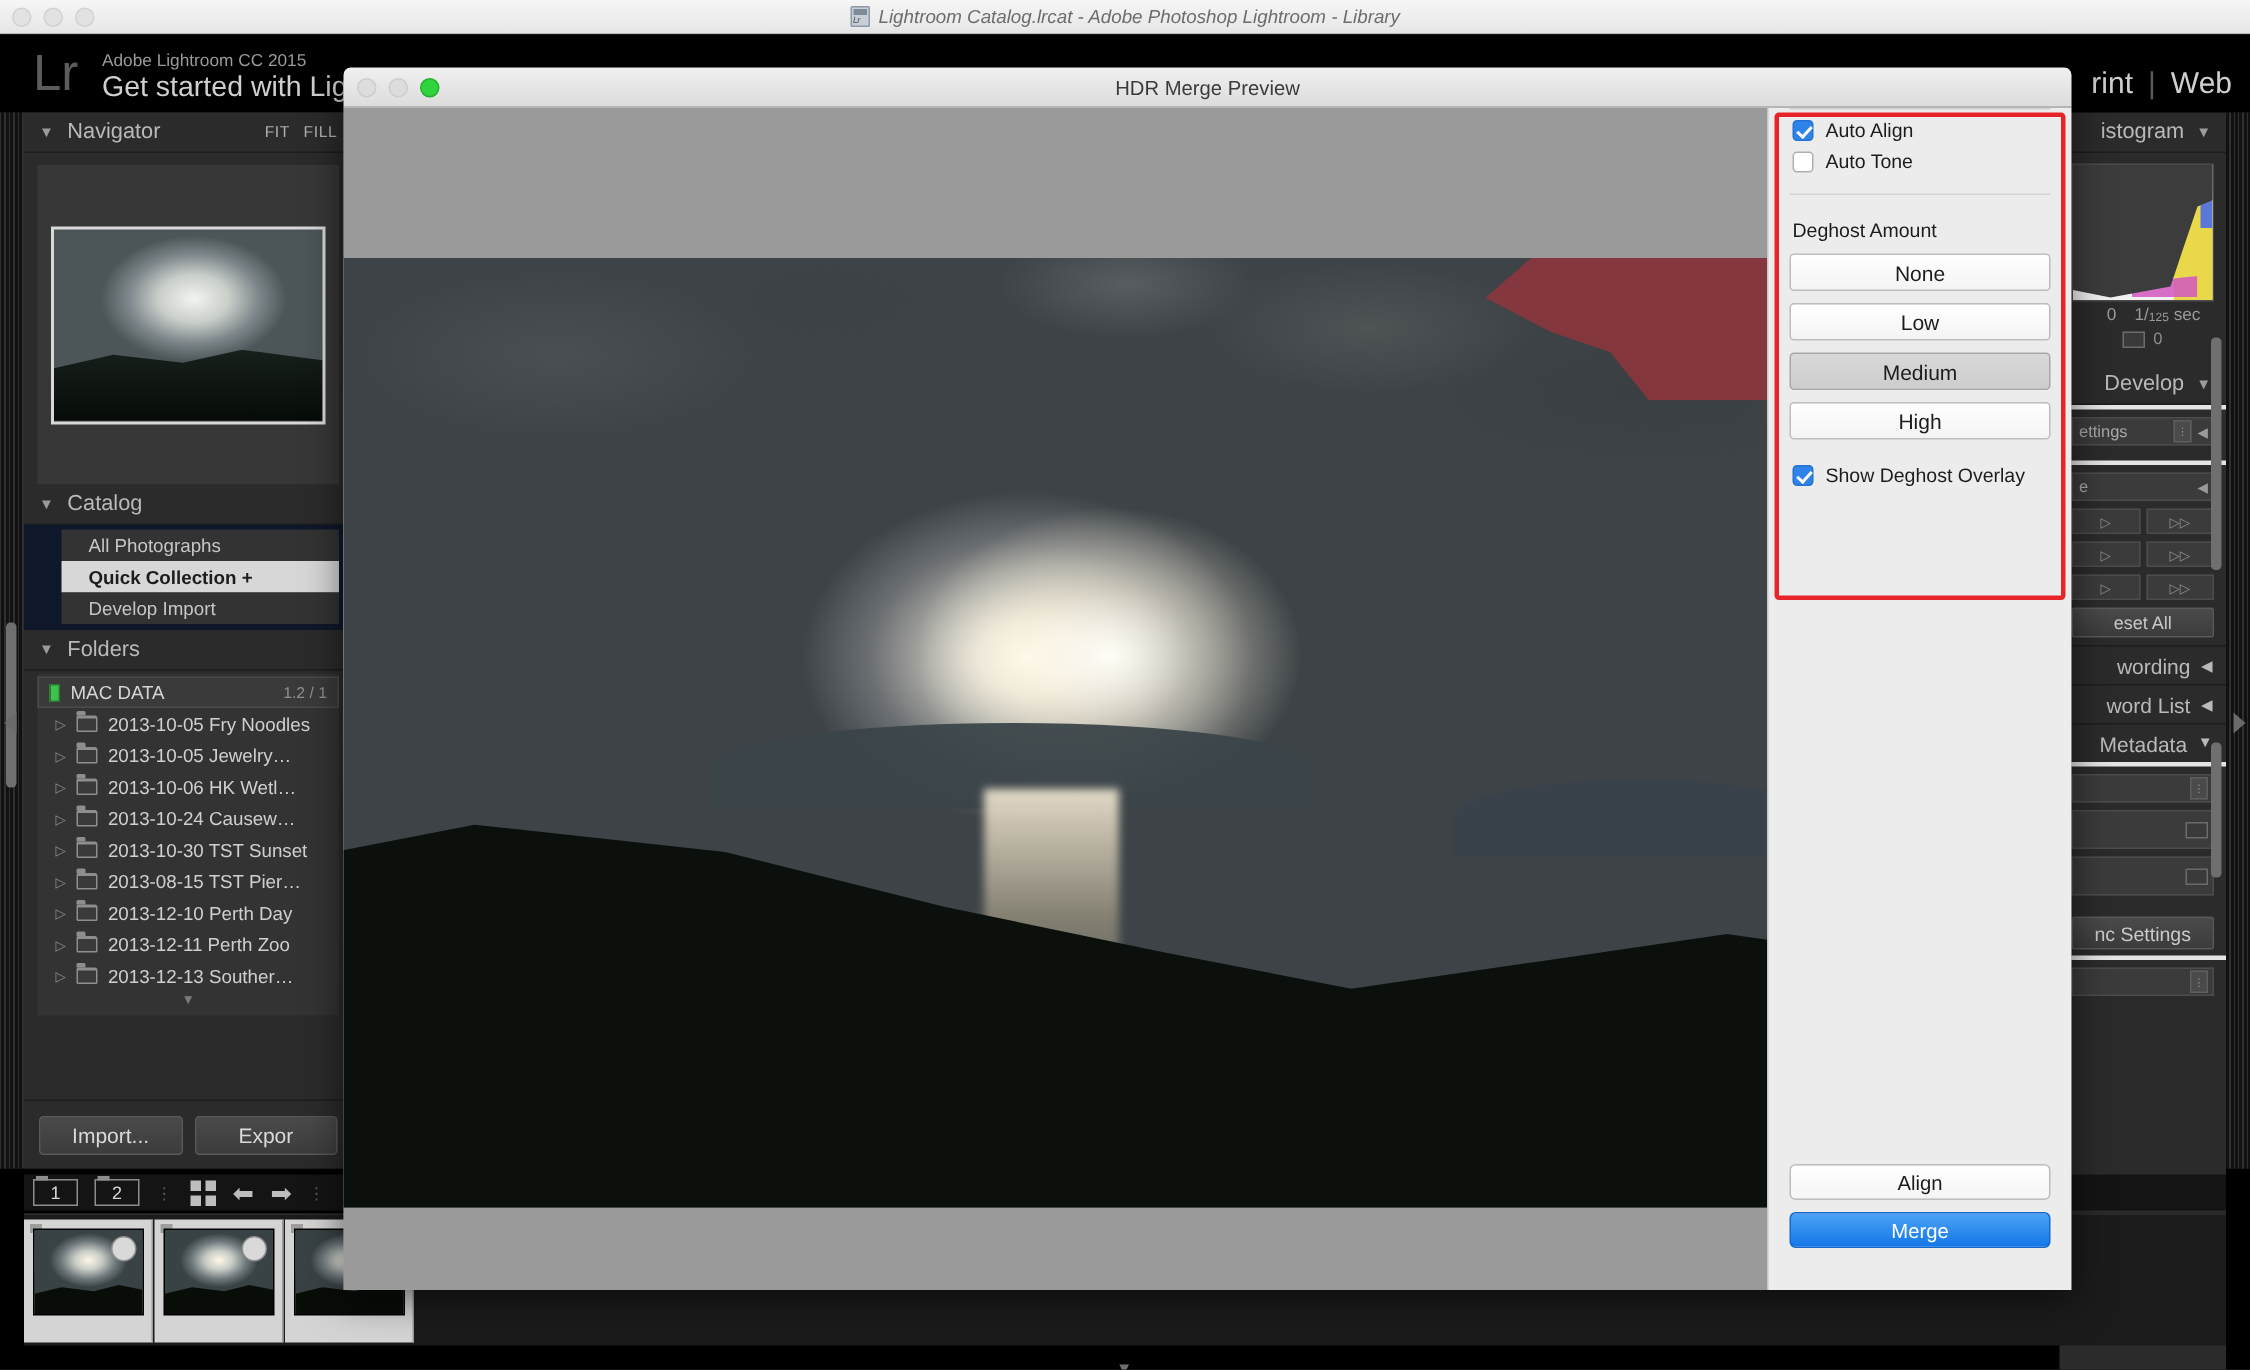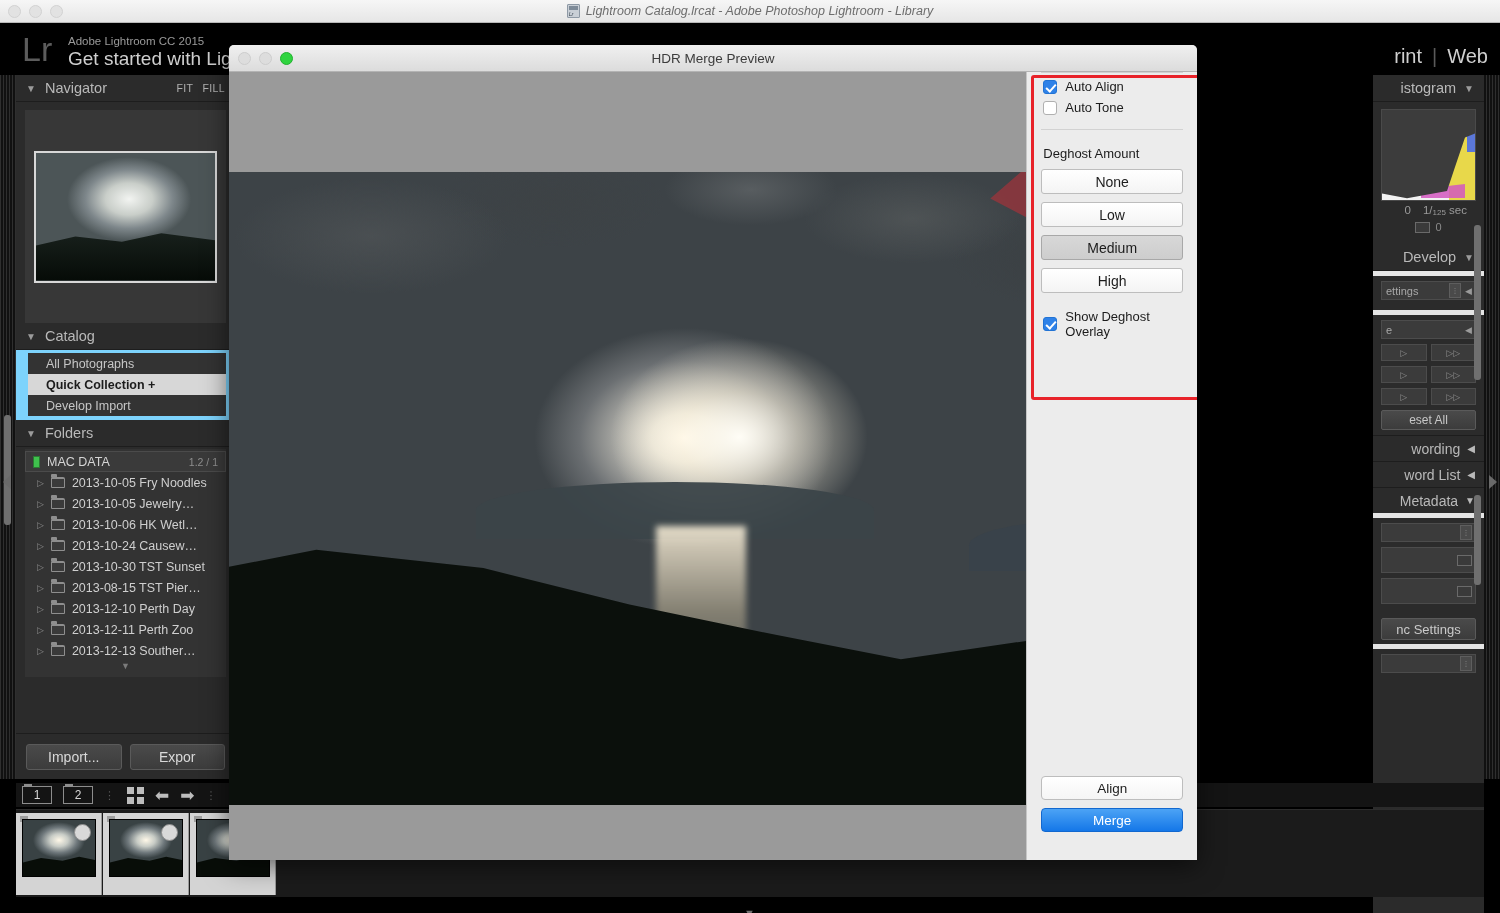--- a/index.html
+++ b/index.html
@@ -93,21 +93,21 @@
       radial-gradient(ellipse 62px 42px at 52% 36%, #f2f4f1 0%, #c9cec9 38%, #7e878b 70%, #4c5557 100%),
       linear-gradient(#6e7a80 0%, #8f9aa0 40%, #2d3a36 72%, #12180f 100%);
     position:relative; overflow:hidden;
   }
   .nav-thumb:after{
     content:""; position:absolute; left:0; bottom:0; width:100%; height:42%;
     background:linear-gradient(#0d1610cc,#060b07);
     clip-path: polygon(0 35%, 22% 18%, 48% 28%, 70% 12%, 100% 25%, 100% 100%, 0 100%);
   }
 
-  .cat-list { background:#7dd3fc; padding:3px 0 4px 3px; }
+  .cat-list { background:#0f172a; padding:3px 0 4px 16px; }
   .cat-item {
     height:21px; margin:0 9px; display:flex; align-items:center;
     padding-left:18px; font-size:12.5px; color:#c6c6c6; background:#333;
   }
   .cat-item.selected { background:#d7d7d7; color:#1c1c1c; font-weight:bold; }
 
   .folders-box { margin:2px 9px 0 9px; background:#333; padding:2px 0 4px 0; }
   .vol-row {
     display:flex; align-items:center; height:21px; padding:0 7px;
     border:1px solid #4b4b4b; background:#3a3a3a; color:#d5d5d5; font-size:12.5px;
@@ -221,32 +221,32 @@
     position:absolute; right:8px; top:10px; width:30px; height:80px; background:#e8d84a;
     clip-path: polygon(40% 0, 100% 12%, 100% 100%, 0 100%, 0 46%);
   }
   .histo-magenta{ position:absolute; right:22px; bottom:4px; width:44px; height:14px; background:#d257c0; opacity:.85;
     clip-path: polygon(0 80%,30% 30%,70% 10%,100% 0,100% 100%,0 100%); }
   .histo-spike{ position:absolute; right:12px; top:2px; width:8px; height:40px; background:#5b77d8; }
   .exif-row { display:flex; justify-content:flex-end; gap:12px; padding:3px 9px 0 0; color:#9a9a9a; font-size:11.5px; }
   .exif-sub { font-size:8px; vertical-align:-1px;margin-top:36px;}
   .exif-row2 { display:flex; justify-content:center; align-items:center; gap:5px; padding:4px 0; color:#8a8a8a; font-size:11px;}
   .mini-ic { width:15px;height:11px;border:1px solid #6a6a6a;background:#3a3a3a; }
-  .rp-block { border-top:5px solid #e5e5e5; padding:5px 8px; }
+  .rp-block { border-top:3px solid #e5e5e5; padding:5px 8px; }
   .rp-ctl { height:19px; background:#3b3b3b; border:1px solid #4c4c4c; margin-bottom:5px; display:flex; align-items:center; justify-content:flex-end; padding-right:3px;}
   .rp-step { width:12px; height:15px; border:1px solid #5e5e5e; background:#4a4a4a; color:#9a9a9a; font-size:7px; display:flex;align-items:center;justify-content:center; }
   .rp-btnrow { display:flex; gap:4px; margin-bottom:5px; }
   .rp-sbtn { flex:1; height:17px; background:#3b3b3b; border:1px solid #4c4c4c; color:#8c8c8c; font-size:9px; display:flex; align-items:center;justify-content:center;}
   .rp-resetall { height:20px; background:linear-gradient(#4a4a4a,#3c3c3c); border:1px solid #5a5a5a; border-radius:2px; color:#c8c8c8; font-size:12px; display:flex;align-items:center;justify-content:center;}
   .rp-collapsed { display:flex; align-items:center; justify-content:flex-end; gap:7px; height:26px; padding-right:9px; color:#b9b9b9; font-size:14px; border-top:1px solid #1d1d1d;}
   .rp-sync { height:22px; margin:4px 8px; background:linear-gradient(#4a4a4a,#3c3c3c); border:1px solid #5a5a5a; border-radius:2px; color:#cacaca; font-size:13px; display:flex;align-items:center;justify-content:center;}
 
   
   .dialog {
-    position:absolute; left:229px; top:45px; width:968px; height:815px;
+    position:absolute; left:229px; top:45px; width:1152px; height:815px;
     background:#9a9a9a; box-shadow:0 6px 26px rgba(0,0,0,.55);
     border-radius:5px 5px 0 0; overflow:hidden;
   }
   .dlg-title {
     height:27px; background:linear-gradient(#f0f0f0,#dcdcdc);
     border-bottom:1px solid #b3b3b3; display:flex; align-items:center; justify-content:center;
     position:relative; font-size:13.5px; color:#3c3c3c;
   }
   .dlg-lights { position:absolute; left:9px; top:7px; display:flex; gap:8px; }
   .dlg-light { width:13px; height:13px; border-radius:50%; background:#dddddd; border:1px solid #cdcdcd; }

